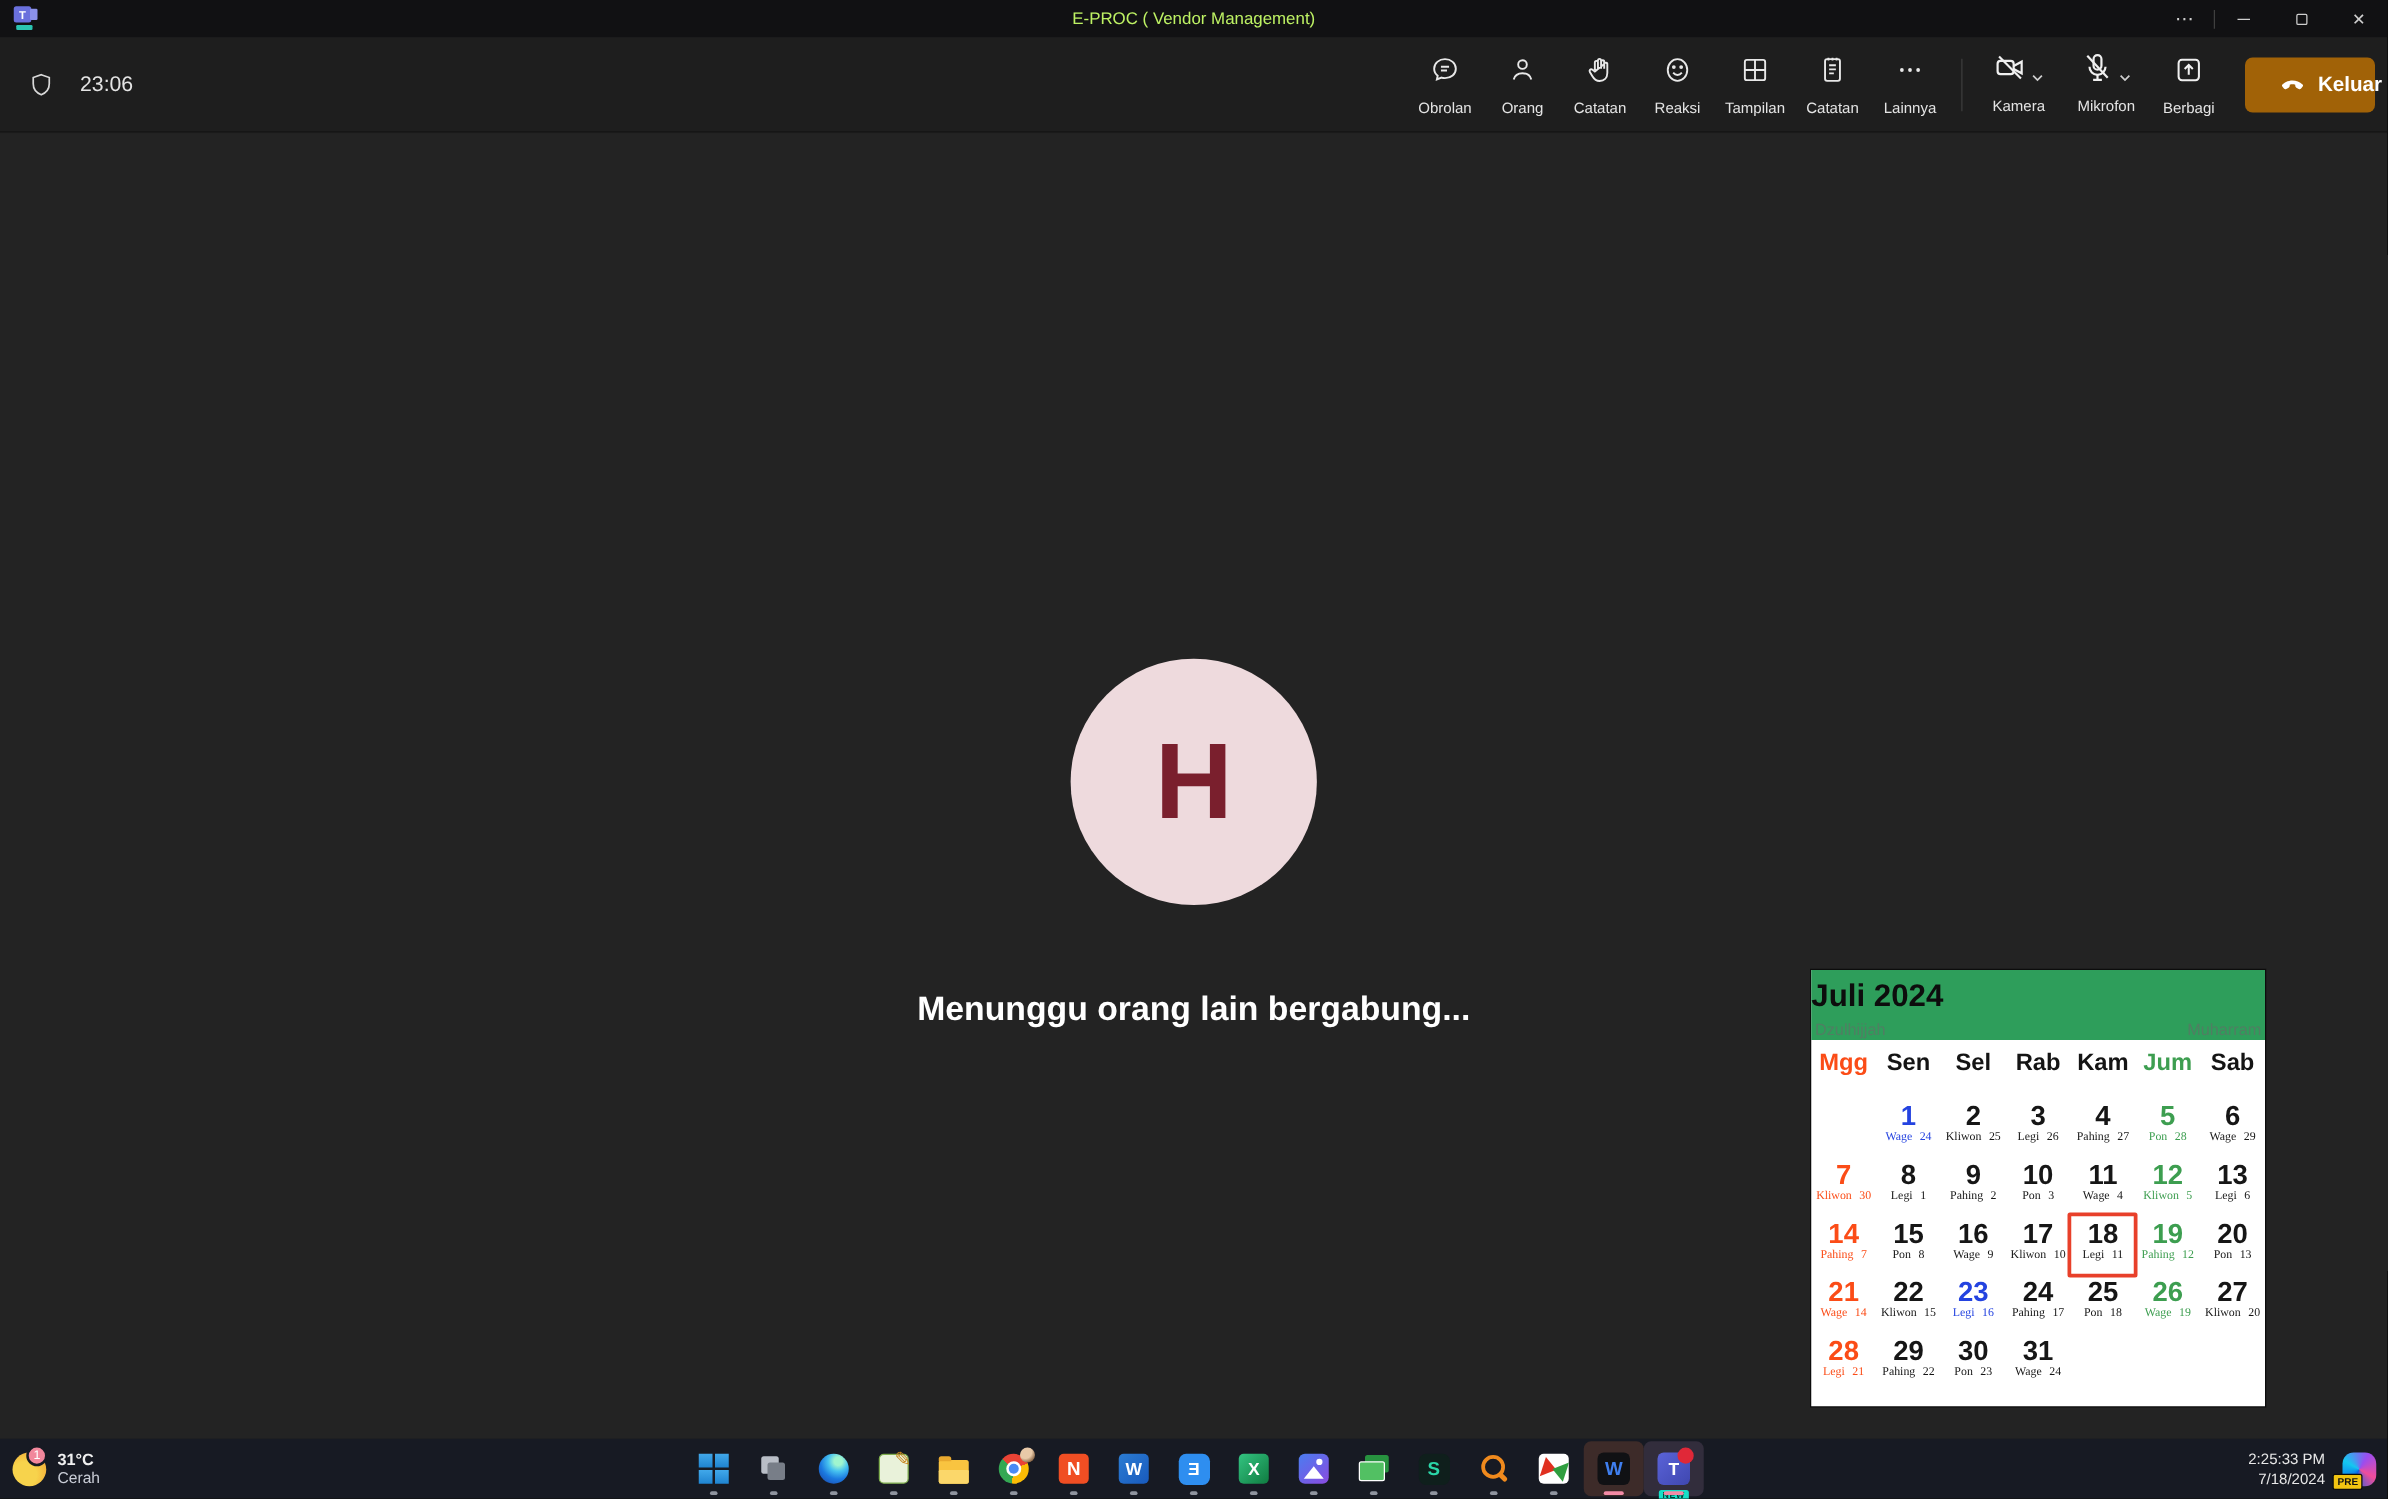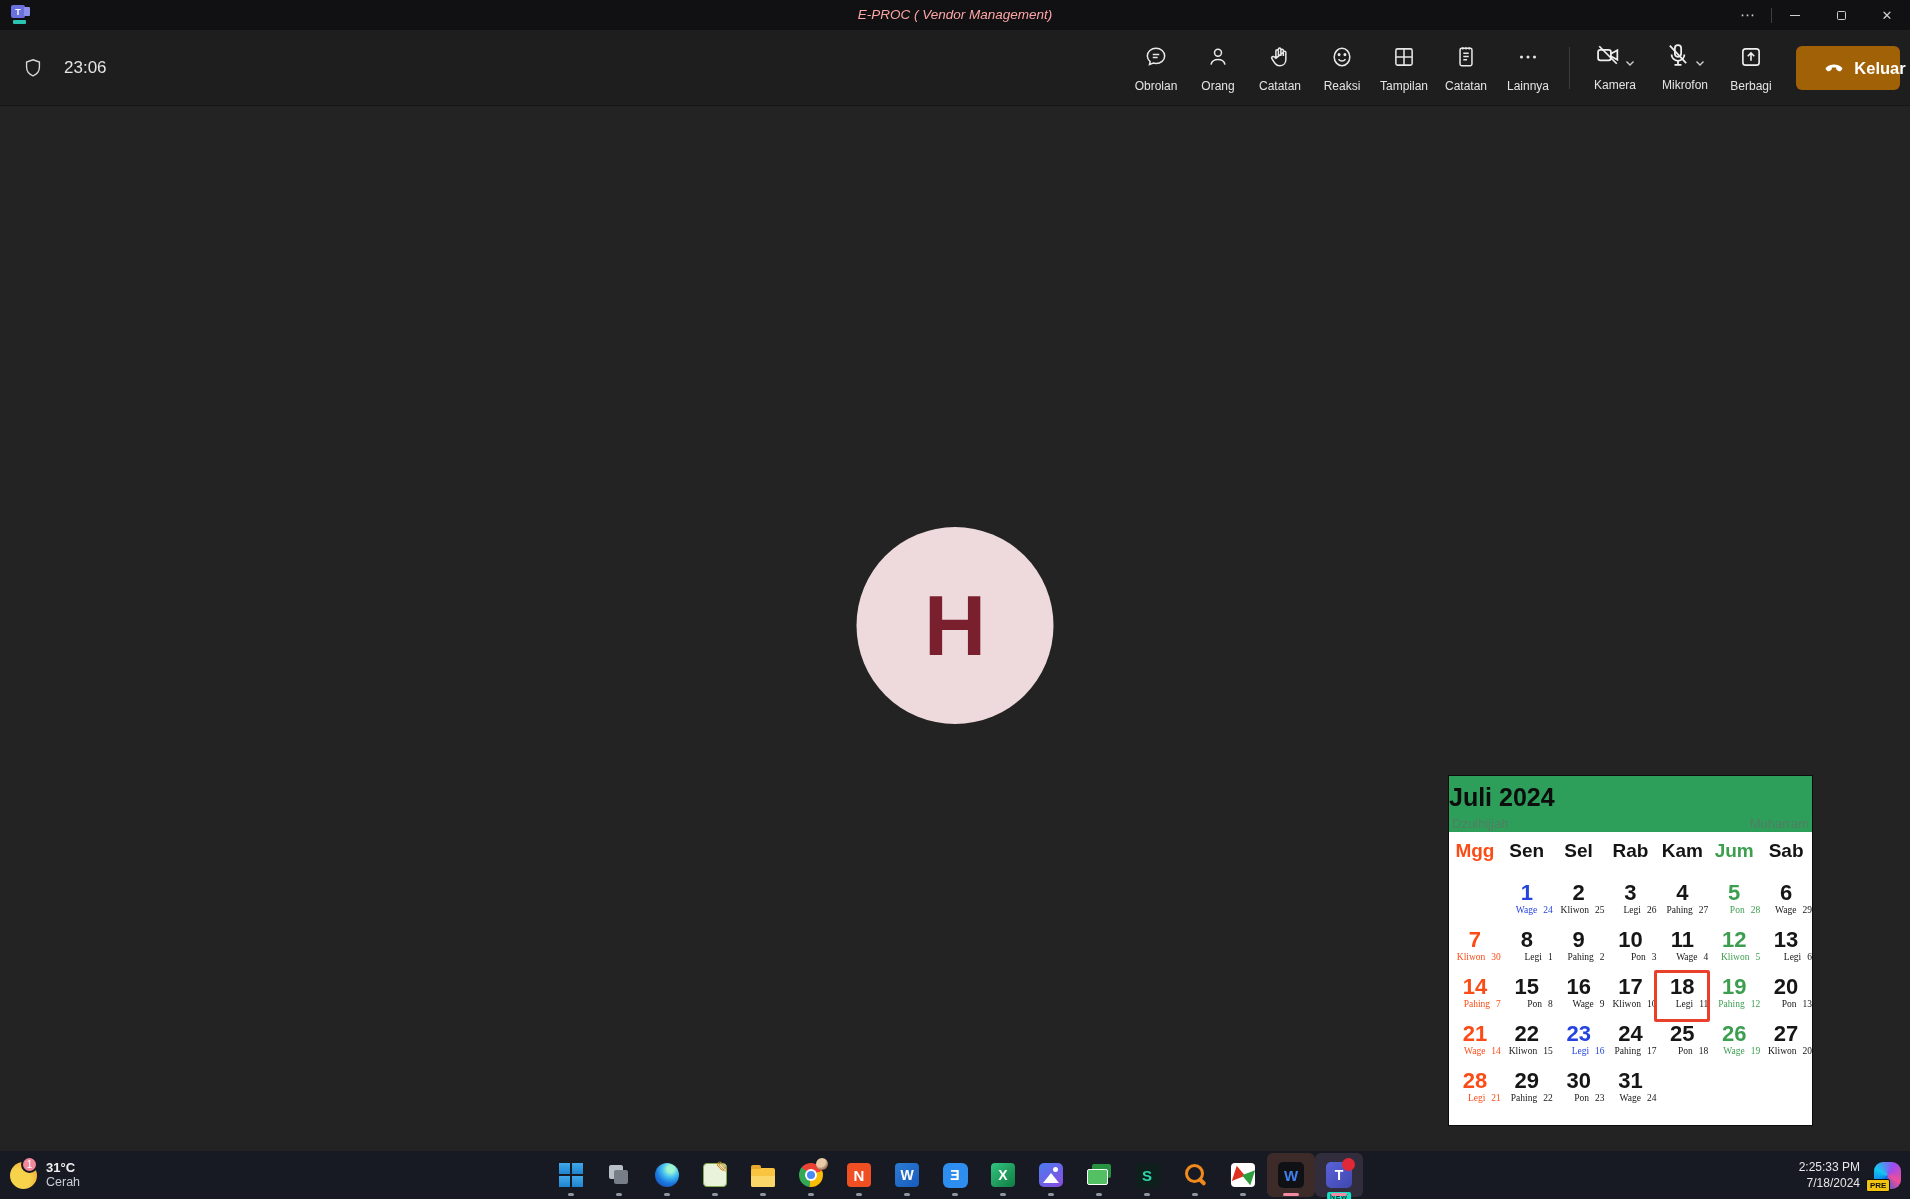--- a/index.html
+++ b/index.html
@@ -8,21 +8,21 @@
           font-family:"Liberation Sans",sans-serif;background:#232323;}
 
   
   .titlebar{position:absolute;top:0;left:0;width:100%;height:30px;background:#111113;}
   .title-app-ico{position:absolute;left:10px;top:4px;width:20px;height:20px;}
   .title-app-ico .tile{position:absolute;left:1px;top:1px;width:14px;height:13px;background:#6a70dd;border-radius:2px;
       color:#fff;font-size:9px;font-weight:bold;display:flex;align-items:center;justify-content:center;}
   .title-app-ico .blk{position:absolute;right:0;top:3px;width:6px;height:9px;background:#8b91ea;border-radius:1px;}
   .title-app-ico .bar{position:absolute;left:3px;bottom:0;width:13px;height:4px;background:#2bc4b2;border-radius:1px;}
   .title-text{position:absolute;left:0;top:0;width:100%;height:30px;line-height:30px;text-align:center;
-      color:#fca5a5;font-size:13.5px;font-style:italic;}
+      color:#bef264;font-size:13.5px;}
   .win-controls{position:absolute;right:0;top:0;height:30px;display:flex;align-items:center;}
   .win-btn{width:46px;height:30px;display:flex;align-items:center;justify-content:center;color:#cfcfcf;font-size:13px;cursor:default;}
   .win-dots{font-size:15px;letter-spacing:1px;}
   .win-div{width:1px;height:15px;background:#3f3f3f;}
   .g-min{width:10px;height:1px;background:#cfcfcf;display:block;}
   .g-restore{position:relative;width:9px;height:9px;border:1px solid #cfcfcf;border-radius:1.5px;background:#111113;}
   .g-restore::before{content:"";position:absolute;left:1px;top:-4px;width:9px;height:9px;border:1px solid #cfcfcf;border-radius:1.5px;z-index:-1;}
 
   
   .toolbar{position:absolute;top:30px;left:0;width:100%;height:76px;background:#1e1e1e;border-bottom:1px solid #151515;}
@@ -49,21 +49,21 @@
   .calendar{position:absolute;left:1449px;top:776px;width:363px;height:349px;background:#ffffff;box-shadow:0 0 0 1px #0c0c0c;}
   .cal-header{position:relative;height:56px;background:#2e9e5b;}
   .cal-title{padding-top:7px;text-align:left;font-size:25px;font-weight:bold;color:#0d0d0d;}
   .cal-hijri{position:absolute;bottom:1px;font-size:13px;color:#517e63;}
   .cal-hijri.l{left:3px;} .cal-hijri.r{right:3px;}
   .cal-weekdays{display:grid;grid-template-columns:repeat(7,1fr);height:37px;align-items:center;text-align:center;
       font-size:19px;font-weight:bold;color:#141414;}
   .cal-grid{display:grid;grid-template-columns:repeat(7,1fr);grid-auto-rows:47px;padding-top:12px;}
   .cal-cell{position:relative;text-align:center;}
   .cal-cell .d{font-size:22px;font-weight:bold;line-height:23px;display:block;}
-  .cal-cell .sub{font-family:"Liberation Serif",serif;font-size:9.5px;display:flex;justify-content:flex-end;gap:6px;margin-top:1px;}
+  .cal-cell .sub{font-family:"Liberation Serif",serif;font-size:9.5px;display:flex;justify-content:center;gap:6px;margin-top:1px;}
   .c-black{color:#161616;} .c-sun{color:#fb4c17;} .c-green{color:#3d9e50;} .c-blue{color:#2443e0;}
   .cal-cell.today::after{content:"";position:absolute;left:50%;top:-5px;transform:translateX(-50%);
       width:50px;height:46px;border:3px solid #e8402a;border-radius:2px;}
 
   
   .taskbar{position:absolute;left:0;bottom:0;width:100%;height:48px;background:#171a23;}
   .weather{position:absolute;left:10px;top:0;height:48px;display:flex;align-items:center;gap:9px;cursor:default;}
   .sun{position:relative;width:27px;height:27px;border-radius:50%;background:radial-gradient(circle at 35% 65%,#f7d34c 0 40%,#f29b2e 100%);}
   .wbadge{position:absolute;top:-6px;left:11px;width:17px;height:17px;border-radius:50%;background:#f2879c;border:2px solid #171a23;
       color:#fff;font-size:10px;display:flex;align-items:center;justify-content:center;}
@@ -298,20 +298,21 @@
             <path d="M3.2 13.8c4.9-4.7 12.7-4.7 17.6 0 .5.5.5 1.2.1 1.7l-1.4 1.7c-.5.6-1.4.8-2.1.4l-2-1.1c-.6-.3-1-.9-1-1.6v-1c-1.5-.4-3.3-.4-4.8 0v1c0 .7-.4 1.3-1 1.6l-2 1.1c-.7.4-1.6.2-2.1-.4l-1.4-1.7c-.4-.5-.4-1.2.1-1.7z"></path>
           </svg>
         </span>
         <span data-name="leave-label">Keluar</span>
       </div>
     </div>
   </div>
 
   <div class="stage" data-name="meeting-stage">
     <div class="avatar" data-name="avatar">H</div>
+    <div class="waiting" data-name="waiting-message">Menunggu orang lain bergabung...</div>
 
     <div class="calendar" data-name="calendar-widget" style="left:1449px;top:669px;">
       <div class="cal-header" data-name="calendar-header">
         <div class="cal-title" data-name="calendar-month-title">Juli 2024</div>
         <div class="cal-hijri l" data-name="calendar-hijri-left">Dzulhijjah</div>
         <div class="cal-hijri r" data-name="calendar-hijri-right">Muharram</div>
       </div>
       <div class="cal-weekdays" id="cal-weekdays" data-name="calendar-weekday-row">
           <span data-name="calendar-weekday" style="color: rgb(251, 76, 23);">Mgg</span>
           <span data-name="calendar-weekday" style="color: rgb(20, 20, 20);">Sen</span>

